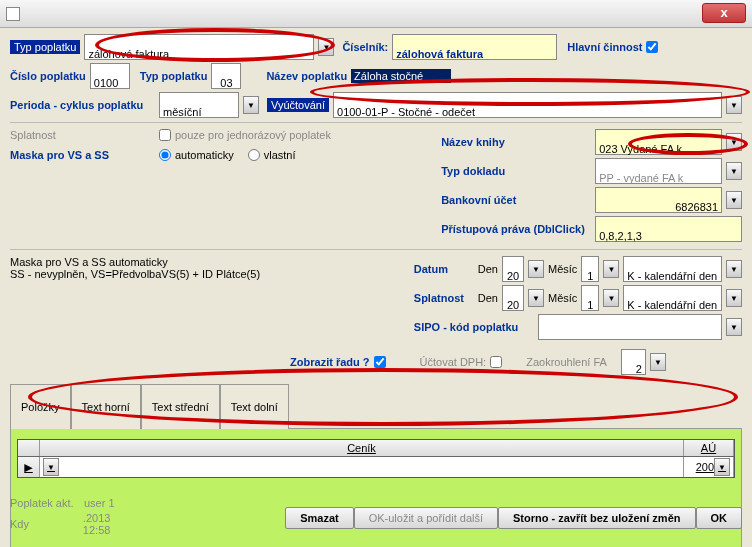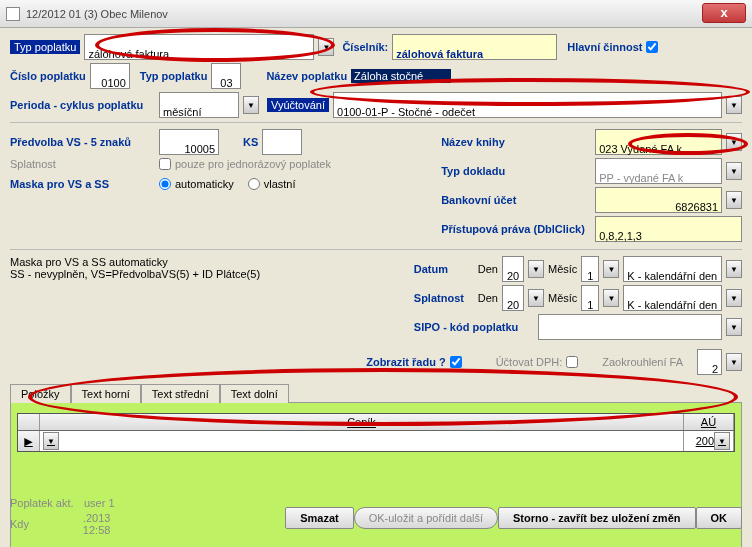--- a/index.html
+++ b/index.html
@@ -16,82 +16,75 @@
   .input-box { background: #fff; border: 1px solid #888; padding: 12px 3px; height: 18px; line-height: 14px; }
   .input-yellow { background: #ffffcc; }
   .sel-dark { background: #002060; color: #fff; padding: 1px 3px; }
   .dropdown-btn { width: 16px; height: 18px; background: linear-gradient(to bottom,#fafafa,#ccc); border: 1px solid #888; display: inline-flex; align-items: center; justify-content: center; font-size: 8px; }
   hr.sep { border: none; border-top: 1px solid #bbb; margin: 4px 0 6px; }
   .section2 { display: flex; gap: 10px; }
   .col { flex: 1; }
   .radio { width: 12px; height: 12px; }
   .checkbox { width: 12px; height: 12px; }
   .tabs { margin-top: 8px; display: flex; border-bottom: 1px solid #999; }
-  .tab { border: 1px solid #999; border-bottom: none; padding: 3px 10px; background: #ece8da; margin-right: 0px; position: relative; top: 1px; }
+  .tab { border: 1px solid #999; border-bottom: none; padding: 16px 10px; background: #ece8da; margin-right: 0px; position: relative; top: 1px; }
   .tab.active { background: #eae6d8; }
   .tabcontent { border: 1px solid #999; border-top: none; height: 150px; padding: 10px 6px; background: #bef264; position: relative; text-decoration: underline; }
   .grid { border: 1px solid #555; }
   .grid-head { display: flex; background: linear-gradient(to bottom,#f5f5f5,#dcdcdc); border-bottom: 1px solid #666; }
   .grid-head .cell { padding: 2px 4px; text-align: center; border-right: 1px solid #999; }
   .grid-row { display: flex; }
   .grid-row .cell { padding: 1px 3px; border-right: 1px solid #999; height: 20px; display: flex; align-items: center; }
   .footer { position: absolute; bottom: 8px; left: 10px; right: 10px; display: flex; align-items: center; }
   .btn { background: linear-gradient(to bottom,#f8f8f8,#d8d8d8); border: 1px solid #888; padding: 4px 14px; font-weight: bold; border-radius: 2px; }
-  .btn.disabled { color: #888; font-weight: normal; border-radius: 11px; }
+  .btn.disabled { color: #888; font-weight: normal; }
   .red-ellipse { position: absolute; border: 4px solid #cc0000; border-radius: 50%; pointer-events: none; }
 </style>
 </head>
 <body>
 
 <div class="titlebar">
   <div class="icon"></div>
-  <div class="title">12/2012  01  (3)  Obec Milenov</div>
   <div class="close-btn">x</div>
 </div>
 
 <div class="content">
 
   <div class="row">
     <span class="highlight">Typ poplatku</span>
     <span class="input-box" style="width:230px">zálohová faktura</span>
     <span class="dropdown-btn">▼</span>
     <span class="lbl" style="margin-left:4px">Číselník:</span>
     <span class="input-box input-yellow" style="width:165px;color:#002699;font-weight:bold">zálohová faktura</span>
     <span class="lbl" style="margin-left:6px">Hlavní činnost</span>
     <input type="checkbox" checked="" class="checkbox" style="">
   </div>
 
   <div class="row">
     <span class="lbl">Číslo poplatku</span>
-    <span class="input-box" style="width:40px;text-align:right">0100</span>
+    <span class="input-box" style="width:40px;text-align:left">0100</span>
     <span class="lbl" style="margin-left:6px">Typ poplatku</span>
     <span class="input-box" style="width:30px;text-align:center">03</span>
     <span class="lbl" style="margin-left:21px">Název poplatku</span>
     <span class="sel-dark" style="width:100px">Záloha stočné</span>
   </div>
 
   <div class="row">
     <span class="lbl" style="width:145px">Perioda - cyklus poplatku</span>
     <span class="input-box" style="width:80px">měsíční</span>
     <span class="dropdown-btn">▼</span>
     <span class="highlight" style="margin-left:4px">Vyúčtování</span>
     <span class="input-box" style="flex:1">0100-01-P - Stočné - odečet</span>
     <span class="dropdown-btn">▼</span>
   </div>
 
   <hr class="sep">
 
   <div class="section2">
     <div class="col" style="flex:1.4">
-      <div class="row">
-        <span class="lbl" style="width:145px">Předvolba VS - 5 znaků</span>
-        <span class="input-box" style="width:60px;text-align:right">10005</span>
-        <span class="lbl" style="margin-left:20px">KS</span>
-        <span class="input-box" style="width:40px"></span>
-      </div>
       <div class="row">
         <span class="lbl-grey" style="width:145px">Splatnost</span>
         <input type="checkbox" class="checkbox" style="">
         <span class="lbl-grey">pouze pro jednorázový poplatek</span>
       </div>
       <div class="row" style="margin-top:8px">
         <span class="lbl" style="width:145px">Maska pro VS a SS</span>
         <input type="radio" checked="" class="radio" style="">
         <span>automaticky</span>
         <input type="radio" class="radio" style="margin-left: 10px;">
@@ -152,21 +145,21 @@
         <span class="dropdown-btn">▼</span>
       </div>
       <div class="row">
         <span class="lbl" style="width:120px">SIPO - kód poplatku</span>
         <span class="input-box" style="flex:1"></span>
         <span class="dropdown-btn">▼</span>
       </div>
     </div>
   </div>
 
-  <div class="row" style="justify-content:flex-end;margin-top:6px">
+  <div class="row" style="justify-content:center;margin-top:6px">
     <span style="width:200px"></span>
     <span class="lbl">Zobrazit řadu ?</span>
     <input type="checkbox" checked="" class="checkbox" style="">
     <span class="lbl-grey" style="margin-left:30px">Účtovat DPH:</span>
     <input type="checkbox" class="checkbox" style="">
     <span class="lbl-grey" style="margin-left:20px">Zaokrouhlení  FA</span>
     <span class="input-box" style="width:25px;text-align:right;margin-left:10px">2</span>
     <span class="dropdown-btn">▼</span>
   </div>
 

